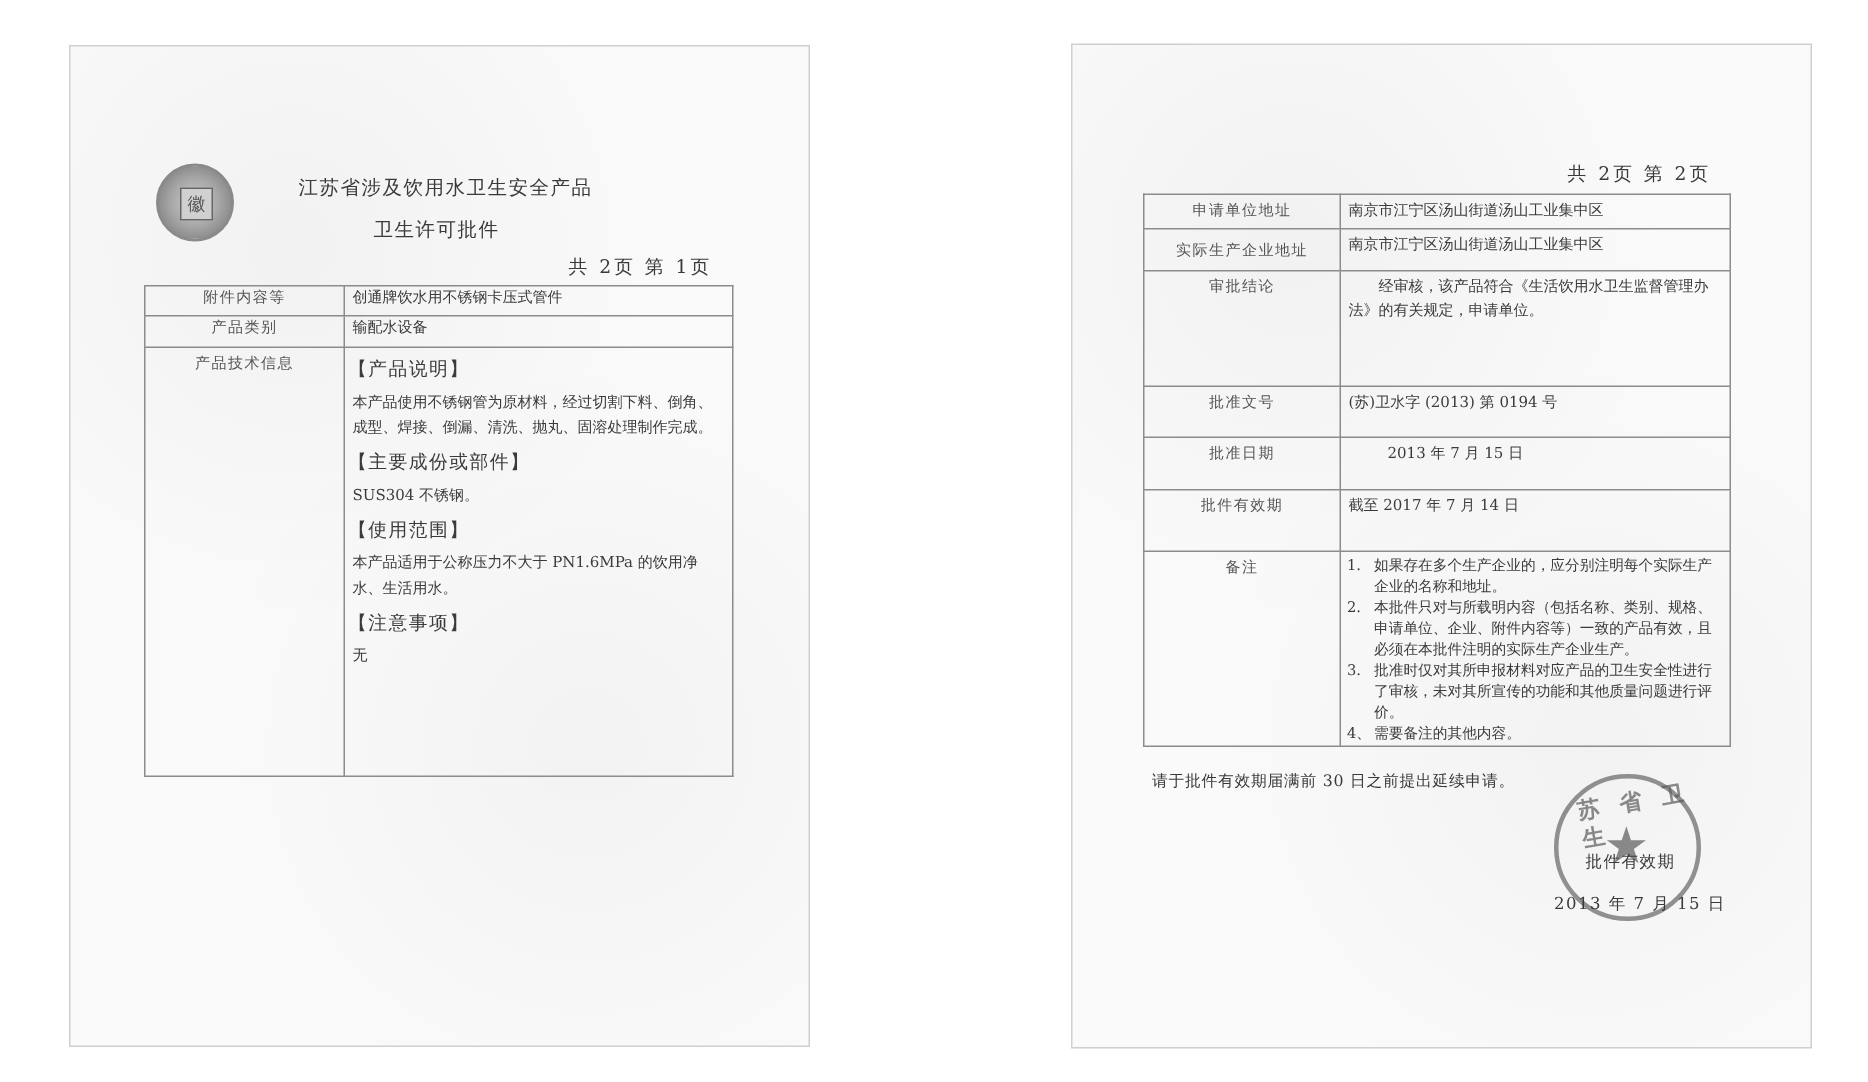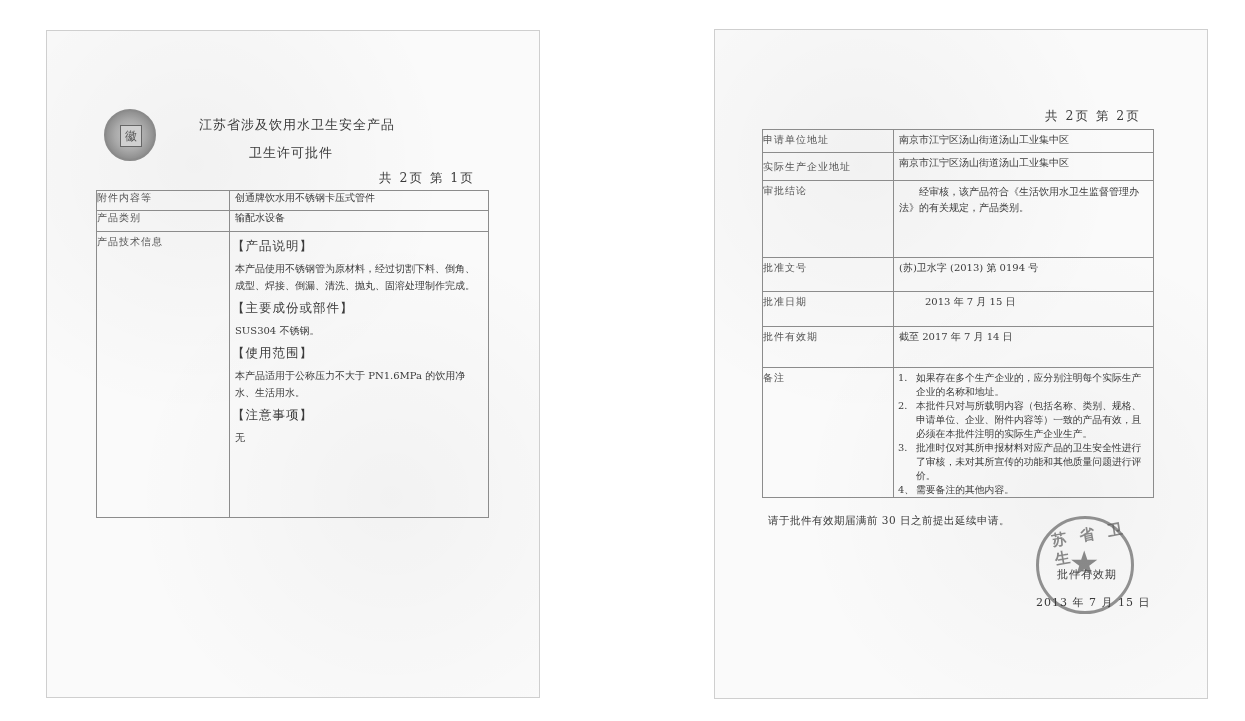--- a/index.html
+++ b/index.html
@@ -26,21 +26,21 @@
     position: absolute; left: 14px; top: 14px; width: 20px; height: 20px;
     border: 1px solid #666; background: #d0d0d0; font-size: 12px; line-height: 20px; text-align: center; color: #555;
   }
   .title1 { left: 152px; top: 85px; font-size: 13px; letter-spacing: 1px; }
   .title2 { left: 202px; top: 113px; font-size: 13px; letter-spacing: 1px; }
   .pagenum { font-size: 12.5px; letter-spacing: 2px; }
   #p1-pagenum { left: 332px; top: 139px; }
   #p2-pagenum { left: 330px; top: 78px; }
   table.doc { position: absolute; border-collapse: collapse; font-size: 10px; }
   table.doc td { border: 1px solid #8c8c8c; vertical-align: top; padding: 0; }
-  table.doc td.label { color: #555; letter-spacing: 1px; }
+  table.doc td.label { text-align: center; color: #555; letter-spacing: 1px; }
   table.doc td.value { padding-left: 5px; color: #3b3b3b; }
   #t1 { left: 49px; top: 159px; width: 393px; }
   #t2 { left: 47px; top: 99px; width: 392px; }
   .cell-inner { padding-top: 3px; }
   .section-head { font-size: 12.5px; margin: 6px 0 5px -3px; letter-spacing: 1px; }
   .para { font-size: 10px; line-height: 17px; padding-right: 4px; }
   .notes ol { margin: 0; padding-left: 0; list-style: none; }
   .notes li { position: relative; padding-left: 22px; line-height: 14px; font-size: 9.8px; padding-right: 4px; }
   .notes li .n { position: absolute; left: 4px; top: 0; }
   .footnote { left: 53px; top: 484px; font-size: 10.5px; letter-spacing: 0.5px; }
@@ -118,21 +118,21 @@
       <td class="label" style="vertical-align:middle">实际生产企业地址</td>
       <td class="value">
             <div class="cell-inner">南京市江宁区汤山街道汤山工业集中区</div>
           </td>
     </tr>
     <tr style="height:77px">
       <td class="label">
             <div class="cell-inner">审批结论</div>
           </td>
       <td class="value">
-            <div class="cell-inner para" style="text-indent:2em;line-height:16px">经审核，该产品符合《生活饮用水卫生监督管理办法》的有关规定，产品类别。</div>
+            <div class="cell-inner para" style="text-indent:2em;line-height:16px">经审核，该产品符合《生活饮用水卫生监督管理办法》的有关规定，申请单位。</div>
           </td>
     </tr>
     <tr style="height:34px">
       <td class="label">
             <div class="cell-inner">批准文号</div>
           </td>
       <td class="value">
             <div class="cell-inner">(苏)卫水字 (2013) 第 0194 号</div>
           </td>
     </tr>

